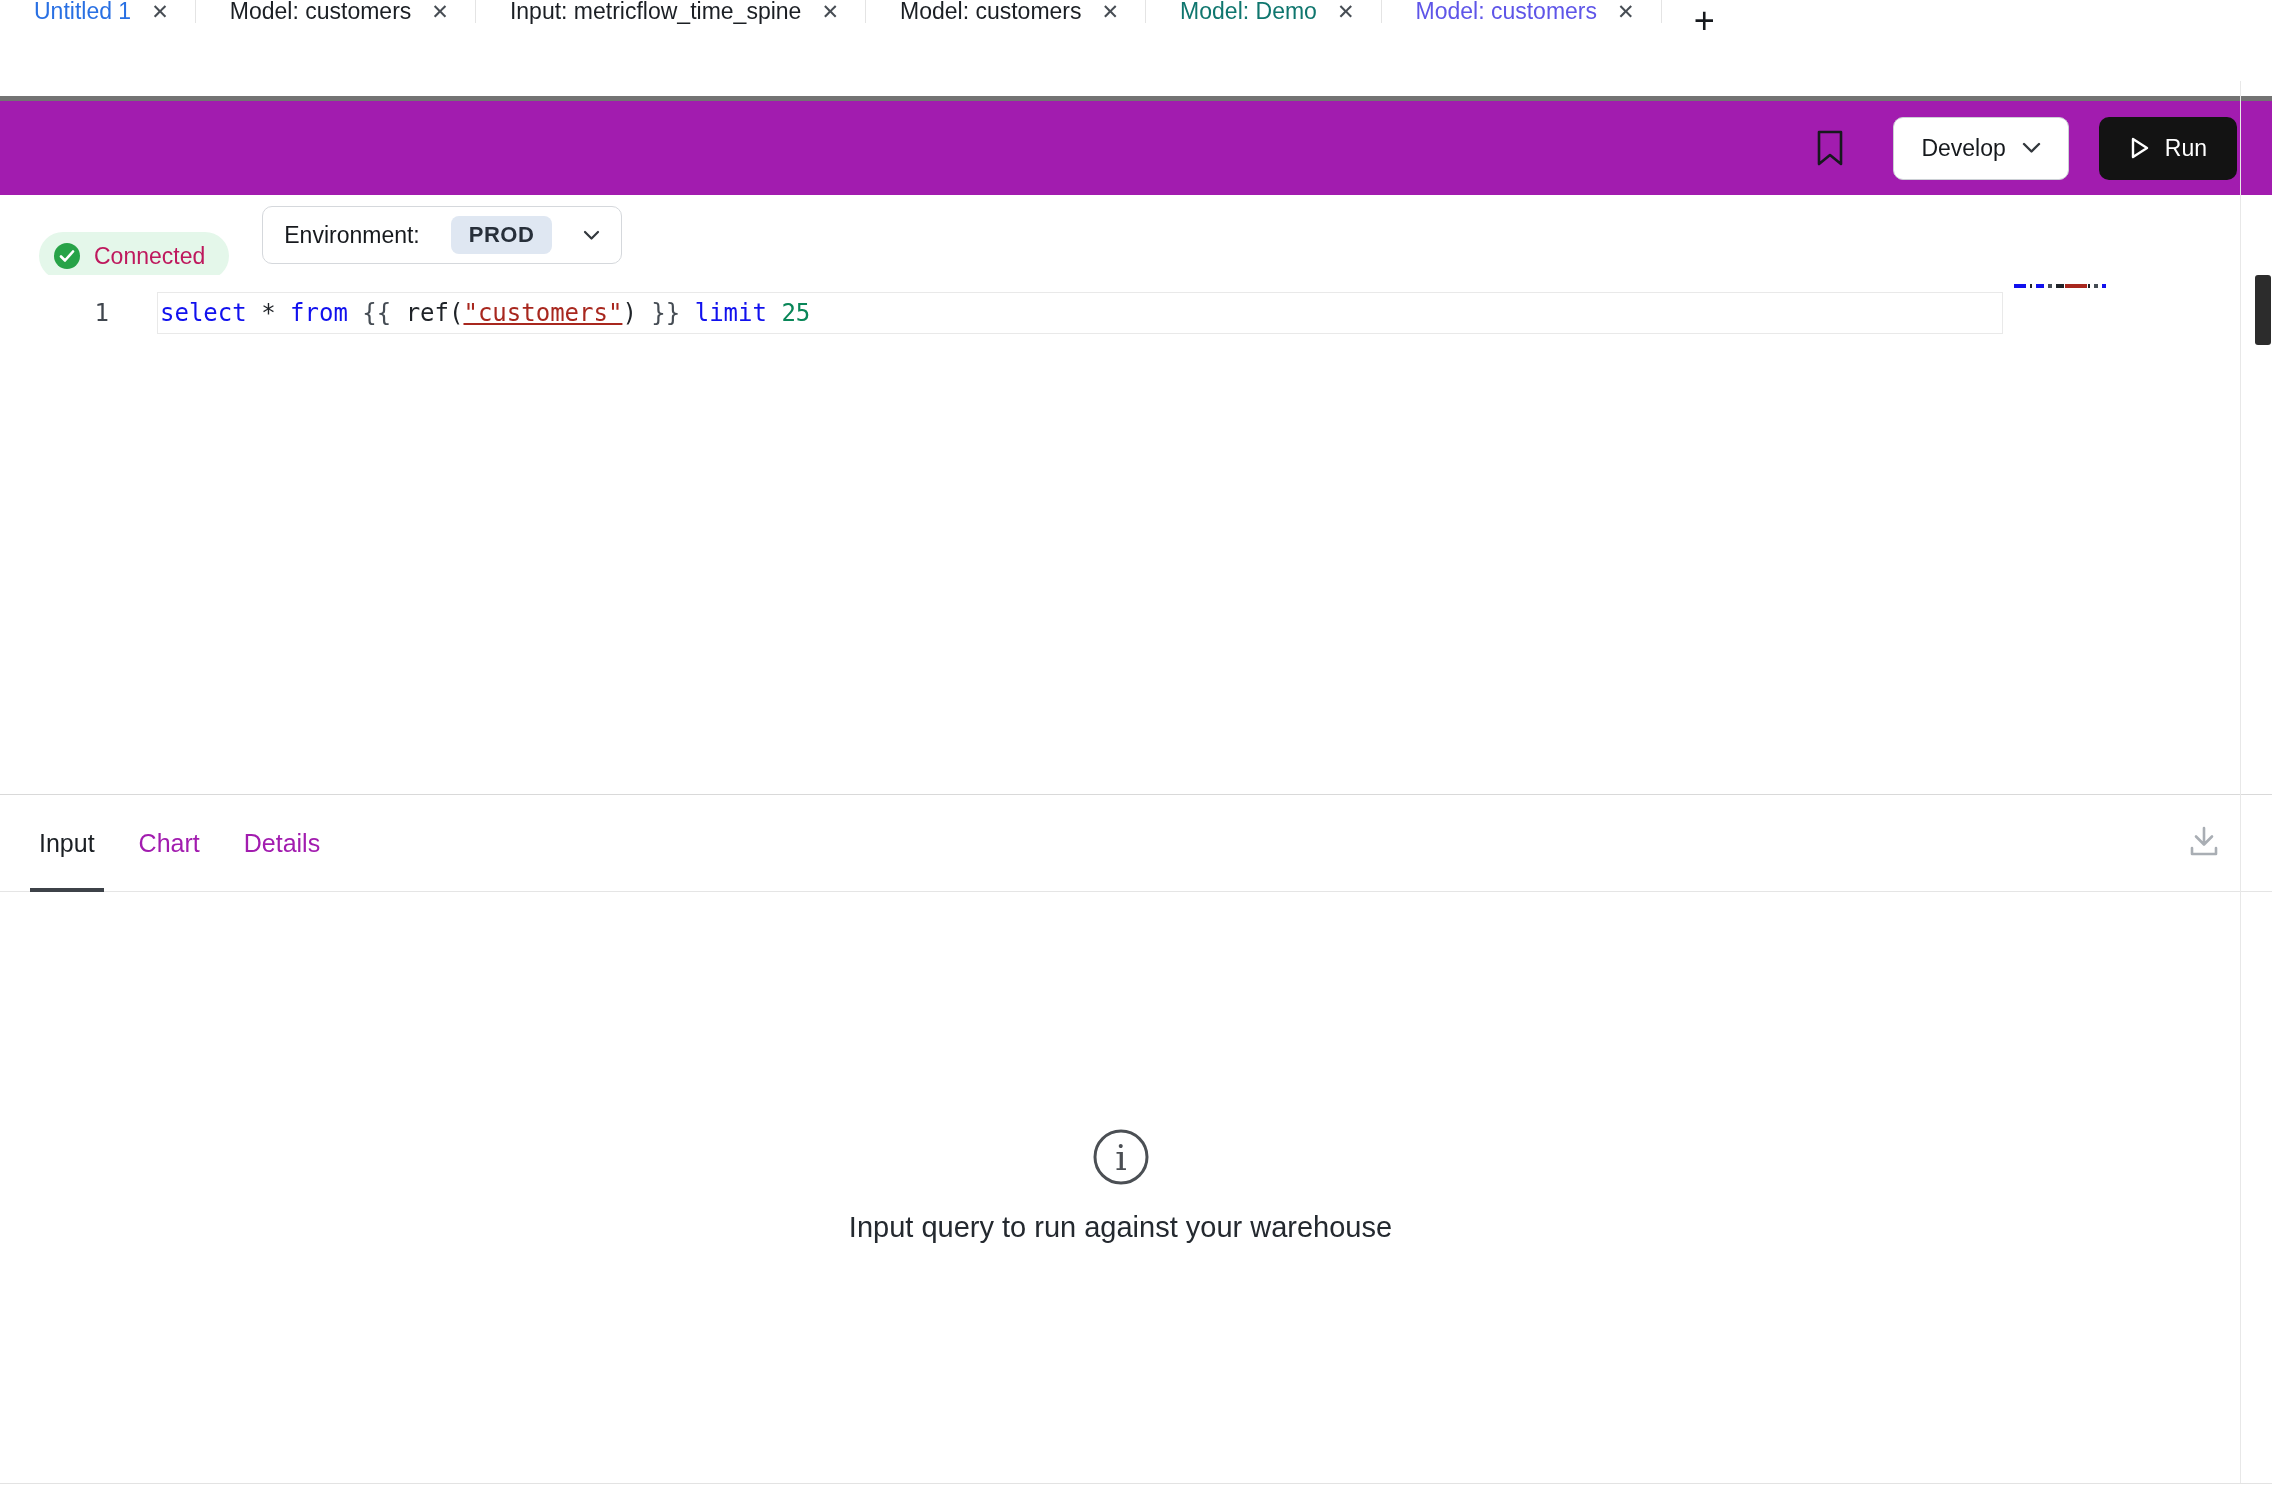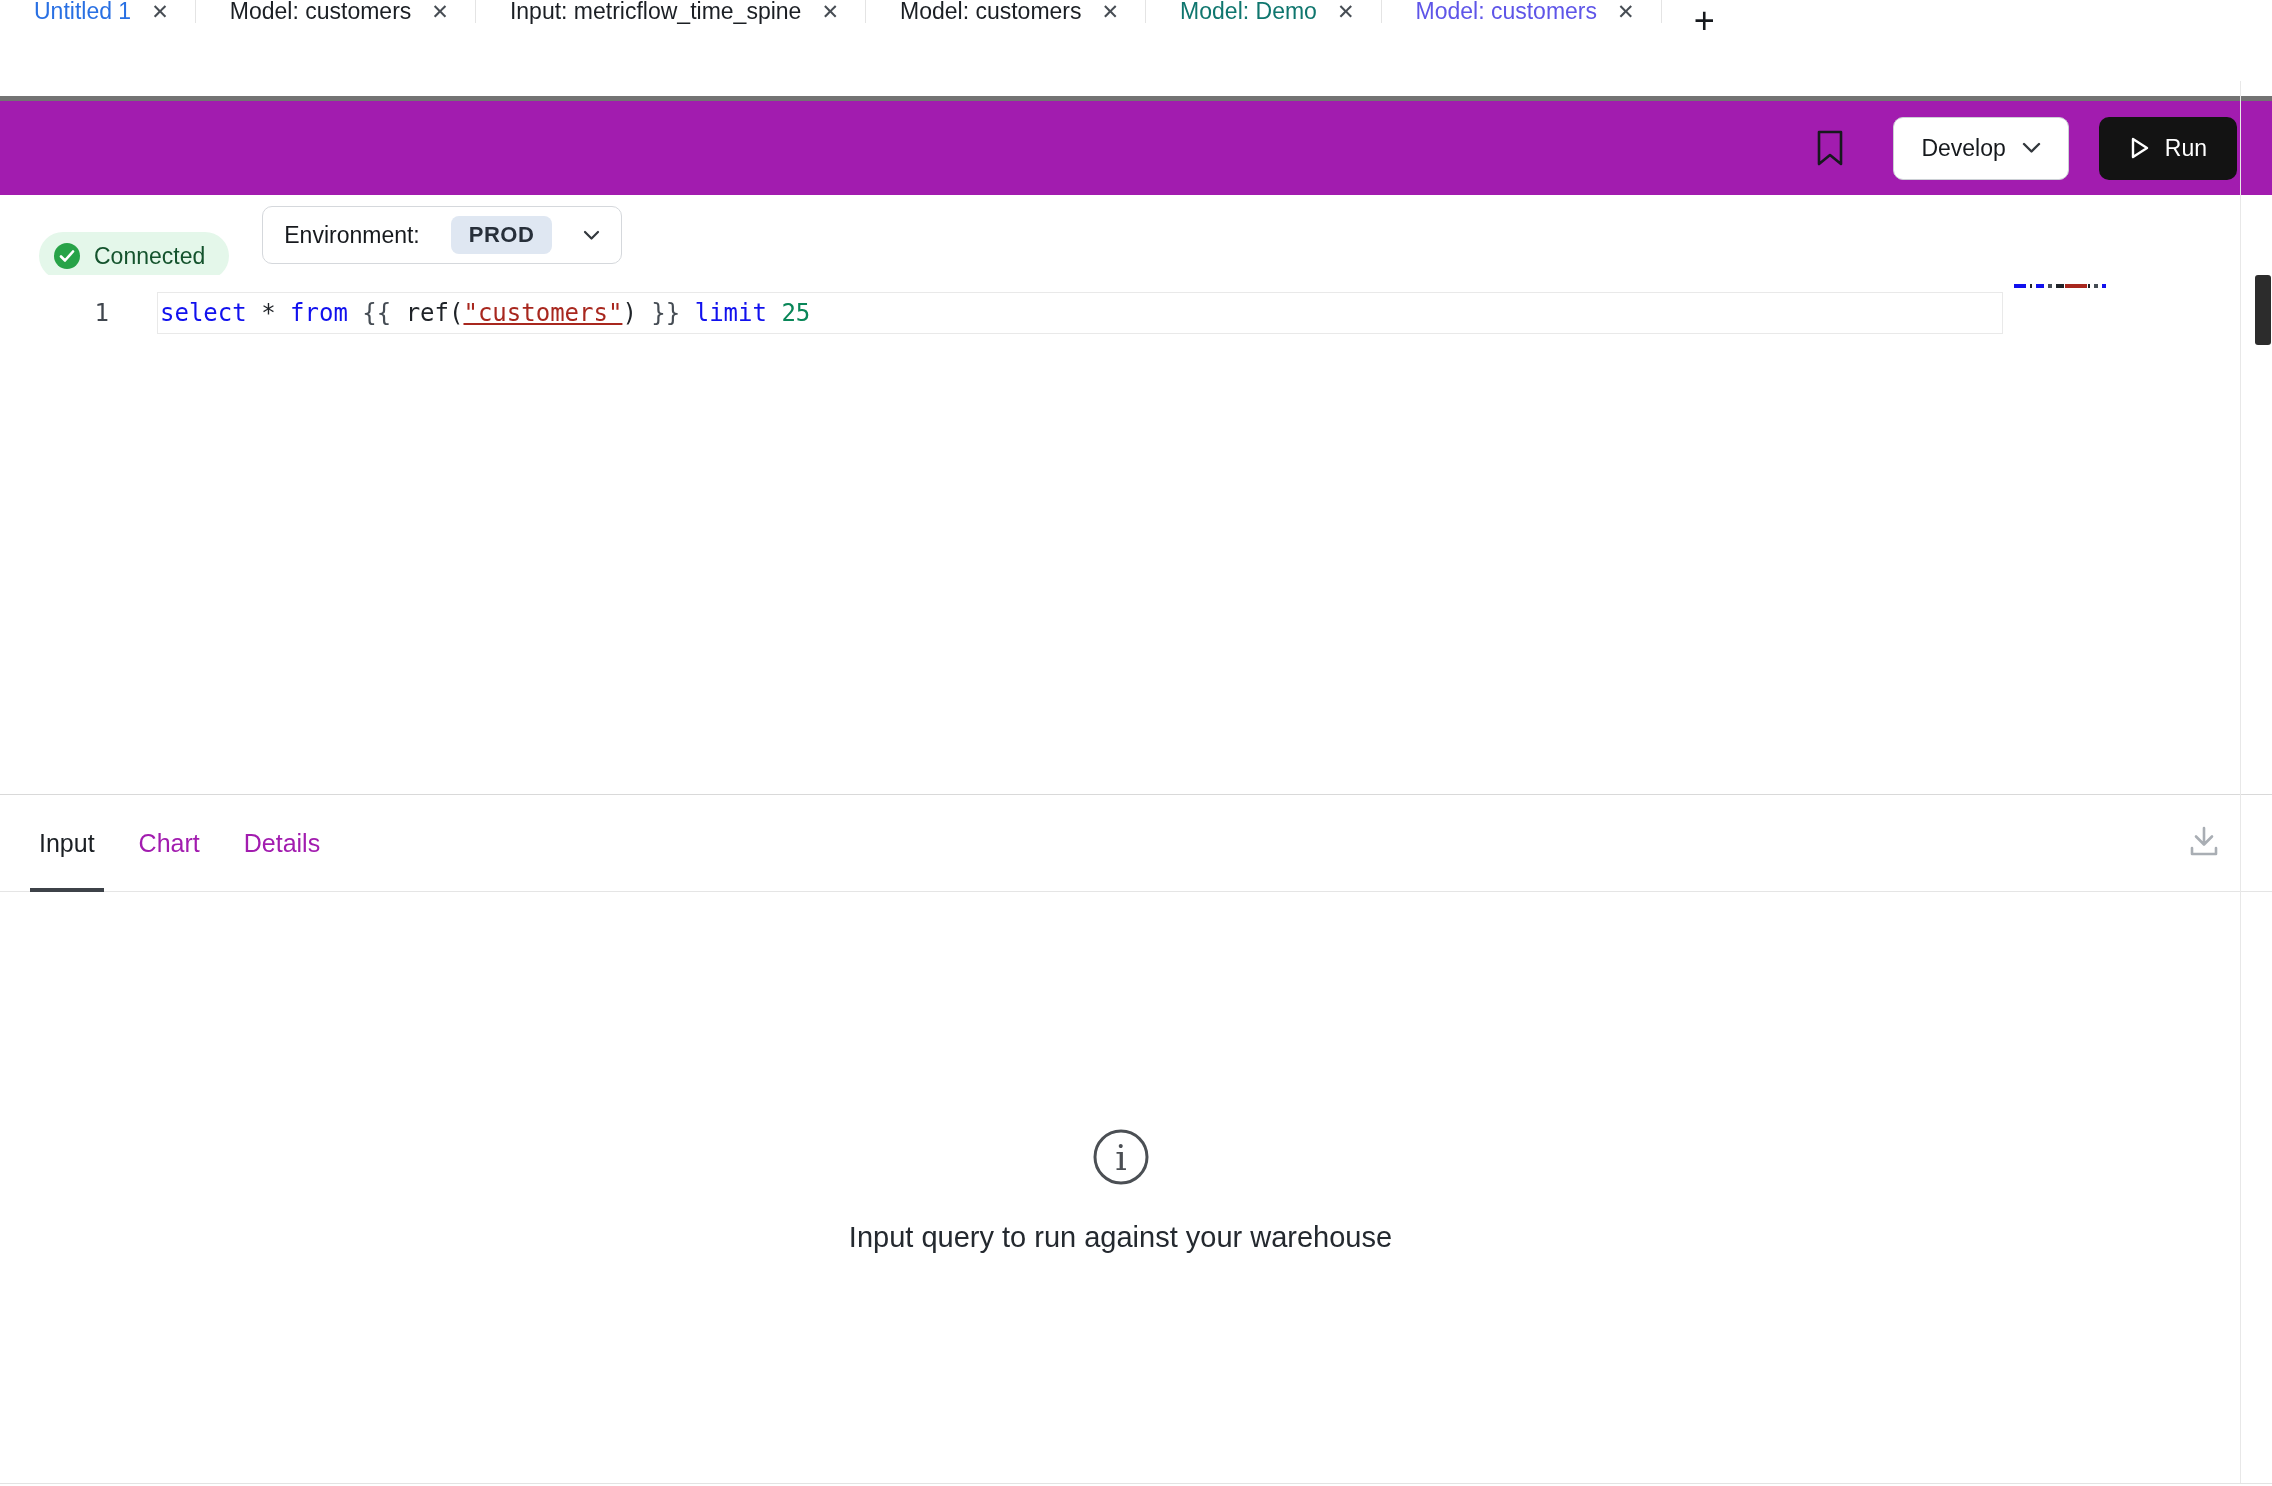--- a/index.html
+++ b/index.html
@@ -21,21 +21,21 @@
   .develop-btn { display:flex; align-items:center; gap:16px; height:63px; padding:0 27px;
     background:#fff; border:1px solid #ccd0d5; border-radius:10px; font-size:23px; color:#16191d;
     font-family:"Liberation Sans", sans-serif; cursor:pointer; margin-right:30px; }
   .run-btn { display:flex; align-items:center; gap:14px; height:63px; padding:0 30px;
     background:#131313; border:none; border-radius:10px; font-size:23px; color:#fff;
     font-family:"Liberation Sans", sans-serif; cursor:pointer; }
 
   
   .status-row { height:80px; display:flex; align-items:center; gap:33px; padding-left:39px; background:#fff; }
   .connected-pill { display:flex; align-items:center; gap:13px; height:48px; padding:0 24px 0 14px;
-    background:#e4f7ea; border-radius:24px; font-size:23px; color:#14532d;margin-top:42px; }
+    background:#e4f7ea; border-radius:24px; font-size:23px; color:#be185d;margin-top:42px; }
   .env-dropdown { display:flex; align-items:center; gap:31px; height:58px; padding:0 21px;
     background:#fff; border:1px solid #d5d8dc; border-radius:10px; font-size:23px; color:#16191d; cursor:pointer; }
   .env-chip { background:#dfe7f2; color:#272f3a; font-weight:700; font-size:22px;
     padding:6px 18px; border-radius:8px; letter-spacing:0.5px; }
 
   
   .editor { position:relative; height:519px; background:#fff; }
   .line-box { position:absolute; left:157px; top:17px; width:1846px; height:42px; border:1px solid #e9e9e9; }
   .gutter { position:absolute; left:0; top:17px; width:130px; height:42px; line-height:42px;
     text-align:right; padding-right:21px; font-family:"DejaVu Sans Mono", monospace; font-size:24px; color:#40464e; }
@@ -47,21 +47,21 @@
 
   
   .results { position:relative; height:712px; border-top:1px solid #d9d9d9; background:#fff; }
   .results-header { position:relative; height:97px; border-bottom:1px solid #e5e5e5;
     display:flex; align-items:stretch; padding-left:39px; gap:44px; }
   .rtab { display:flex; align-items:center; position:relative; font-size:25px; color:#a21caf; cursor:pointer; }
   .rtab.active { color:#1b1f24; }
   .rtab.active::after { content:''; position:absolute; left:-9px; right:-9px; bottom:-1px; height:4px; background:#3d4248; }
   .dl-btn { position:absolute; right:50px; top:28px; background:none; border:none; cursor:pointer; }
   .empty-state { position:absolute; top:332px; left:0; width:2241px; text-align:center; }
-  .empty-msg { margin-top:30px; font-size:29px; color:#24292f; }
+  .empty-msg { margin-top:20px; font-size:29px; color:#24292f; }
 
   
   .right-sep { position:absolute; left:2240px; top:81px; width:1px; height:1402px; background:#e8e8e8; }
   .bottom-line { position:absolute; left:0; top:1483px; width:2272px; height:1px; background:#e3e3e3; }
 </style>
 </head>
 <body>
 
 <div class="app">
 

